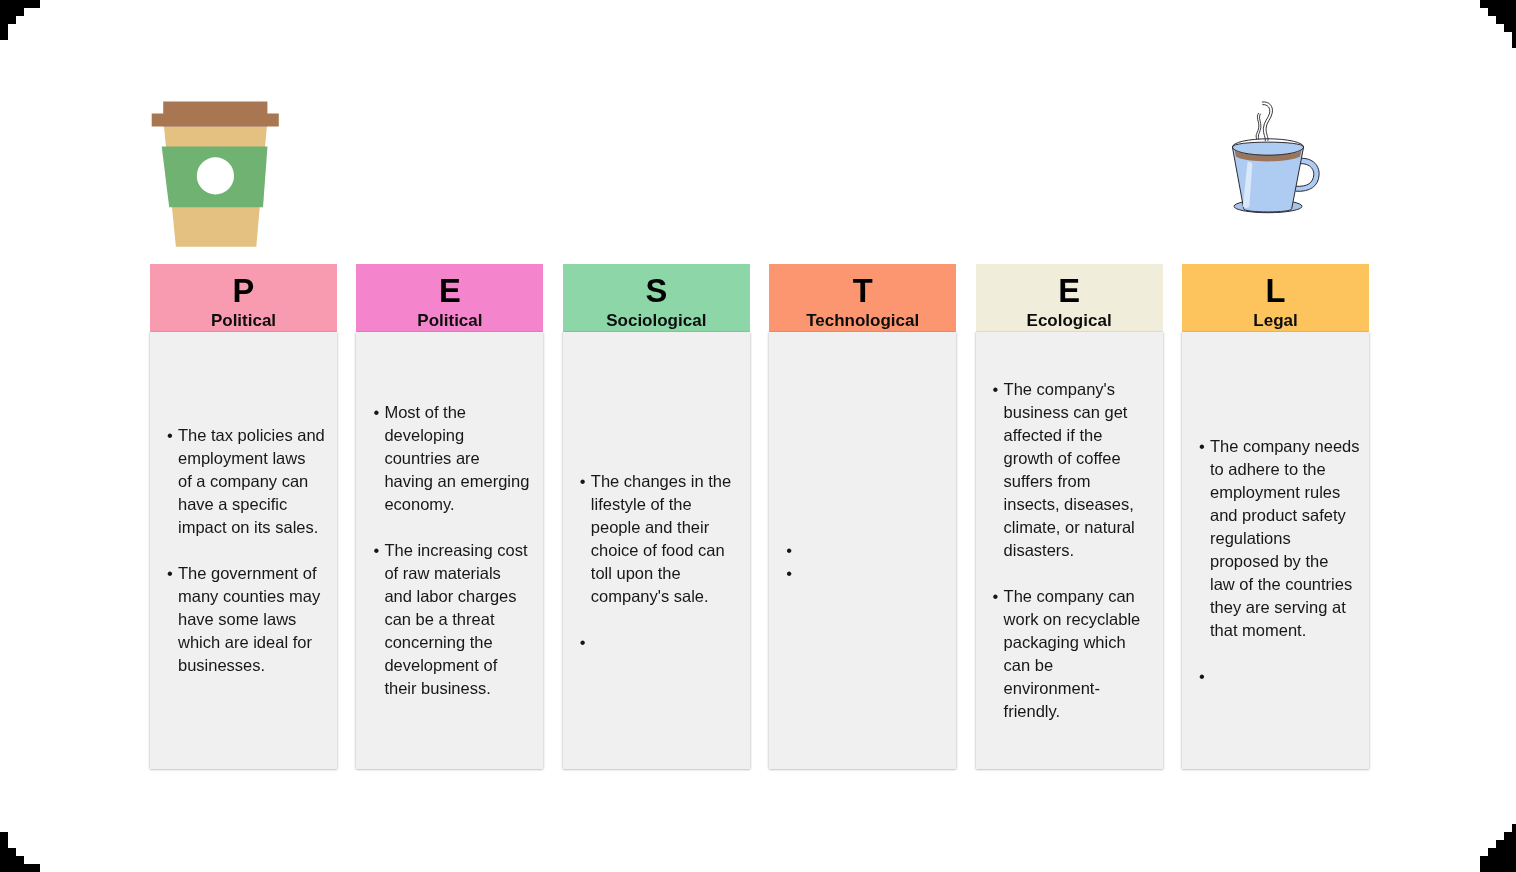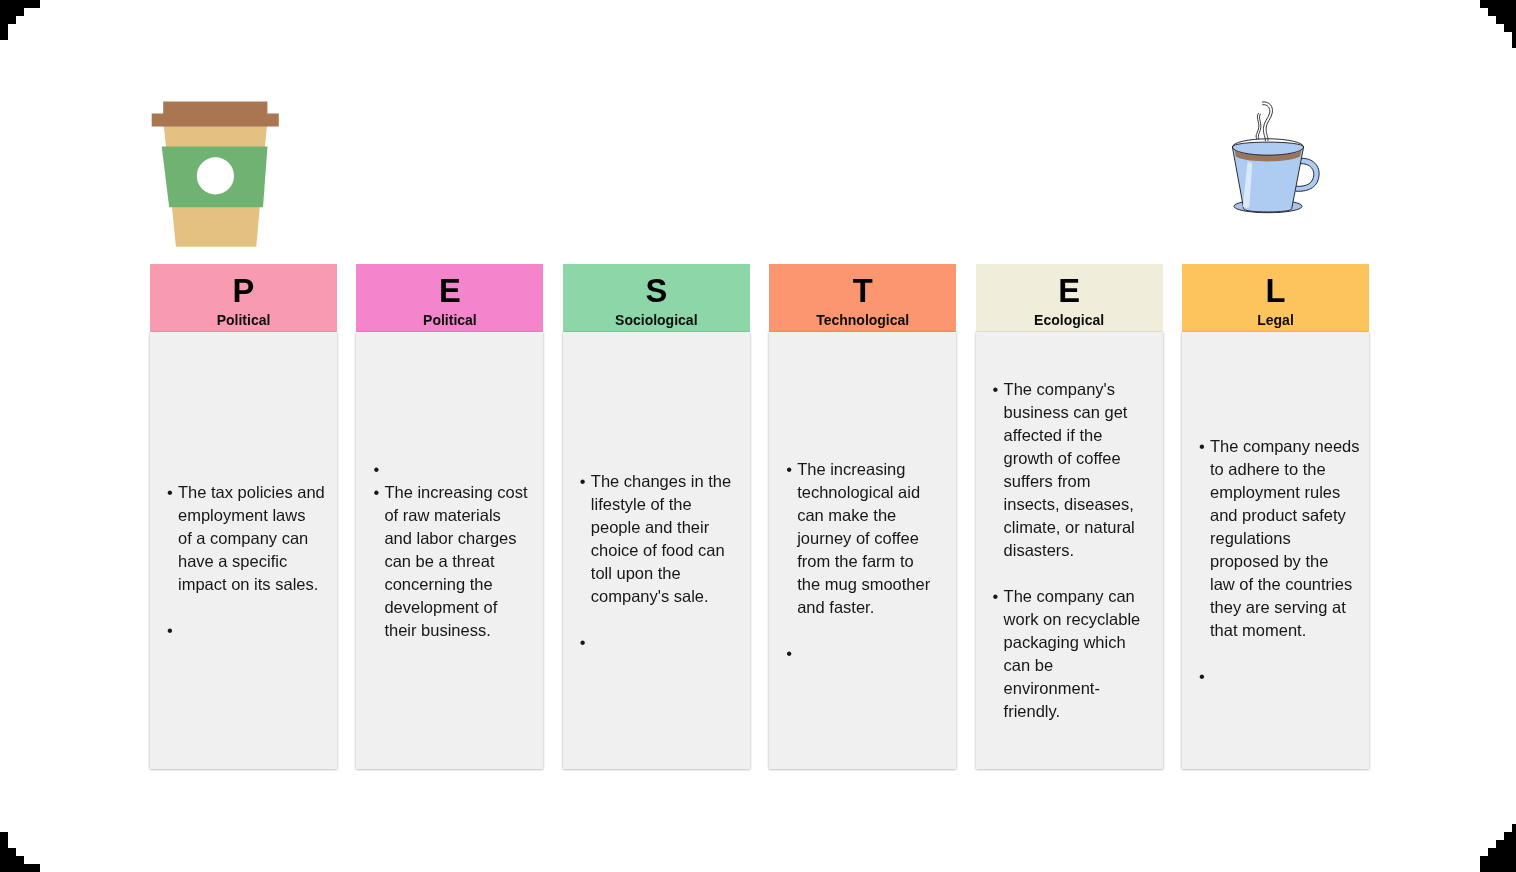--- a/index.html
+++ b/index.html
@@ -12,21 +12,21 @@
   #c-tl{left:0;top:0;width:48px;height:48px;}
   #c-tr{right:0;top:0;width:48px;height:48px;}
   #c-bl{left:0;bottom:0;width:48px;height:48px;}
   #c-br{right:0;bottom:0;width:48px;height:48px;}
 
   
   .cols{position:absolute;left:150px;top:264px;width:1219px;height:505px;}
   .col{position:absolute;top:0;width:187px;height:505px;}
   .hdr{height:67.5px;position:relative;box-sizing:border-box;}
   .letter{position:absolute;left:0;right:0;top:10px;text-align:center;font-weight:bold;font-size:32.7px;line-height:33px;color:#000;}
-  .sub{position:absolute;left:0;right:0;top:50px;text-align:center;font-weight:bold;font-size:14px;line-height:13px;color:#0d0d0d;}
+  .sub{position:absolute;left:0;right:0;top:50px;text-align:center;font-weight:bold;font-size:17px;line-height:13px;color:#0d0d0d;}
   .cbody{position:absolute;left:0;right:0;top:67.5px;bottom:0;background:#f0f0f0;display:flex;align-items:center;
          box-shadow:0 1px 2px rgba(0,0,0,0.18), 1px 0 2px rgba(0,0,0,0.10), -1px 0 2px rgba(0,0,0,0.10);}
   .blist{width:100%;padding:0 16px 0 15px;box-sizing:border-box;}
   .bullet{position:relative;padding-left:13px;font-size:16.5px;line-height:23px;color:#171717;margin-bottom:23px;}
   .bullet:last-child{margin-bottom:0;}
   .bullet b.dot{position:absolute;left:2px;top:0;font-weight:normal;font-size:16.5px;line-height:23px;}
 
   
   .art{position:absolute;}
 </style>
@@ -63,32 +63,32 @@
 
   <div class="cols" id="cols">
       <div class="col" style="left: 0px;">
         <div class="hdr" style="background:#F99BB0">
           <div class="letter">P</div>
           <div class="sub">Political</div>
         </div>
         <div class="cbody">
           <div class="blist">
             <div class="bullet"><b class="dot">•</b><span>The&nbsp;tax&nbsp;policies&nbsp;and<br>employment&nbsp;laws<br>of&nbsp;a&nbsp;company&nbsp;can<br>have&nbsp;a&nbsp;specific<br>impact&nbsp;on&nbsp;its&nbsp;sales.</span></div>
-            <div class="bullet"><b class="dot">•</b></div>
+            <div class="bullet"><b class="dot">•</b><span>The&nbsp;government&nbsp;of<br>many&nbsp;counties&nbsp;may<br>have&nbsp;some&nbsp;laws<br>which&nbsp;are&nbsp;ideal&nbsp;for<br>businesses.</span></div>
           </div>
         </div>
       </div>
       <div class="col" style="left: 206.4px;">
         <div class="hdr" style="background:#F484CB">
           <div class="letter">E</div>
           <div class="sub">Political</div>
         </div>
         <div class="cbody">
           <div class="blist">
-            <div class="bullet"><b class="dot">•</b></div>
+            <div class="bullet"><b class="dot">•</b><span>Most&nbsp;of&nbsp;the<br>developing<br>countries&nbsp;are<br>having&nbsp;an&nbsp;emerging<br>economy.</span></div>
             <div class="bullet"><b class="dot">•</b><span>The&nbsp;increasing&nbsp;cost<br>of&nbsp;raw&nbsp;materials<br>and&nbsp;labor&nbsp;charges<br>can&nbsp;be&nbsp;a&nbsp;threat<br>concerning&nbsp;the<br>development&nbsp;of<br>their&nbsp;business.</span></div>
           </div>
         </div>
       </div>
       <div class="col" style="left: 412.8px;">
         <div class="hdr" style="background:#8CD6A8">
           <div class="letter">S</div>
           <div class="sub">Sociological</div>
         </div>
         <div class="cbody">
@@ -98,21 +98,21 @@
           </div>
         </div>
       </div>
       <div class="col" style="left: 619.2px;">
         <div class="hdr" style="background:#FB9670">
           <div class="letter">T</div>
           <div class="sub">Technological</div>
         </div>
         <div class="cbody">
           <div class="blist">
-            <div class="bullet"><b class="dot">•</b><span>The&nbsp;increasing<br>technological&nbsp;aid<br>can&nbsp;make&nbsp;the<br>journey&nbsp;of&nbsp;coffee<br>from&nbsp;the&nbsp;farm&nbsp;to<br>the&nbsp;mug&nbsp;smoother<br>and&nbsp;faster.</span></div>
+            <div class="bullet"><b class="dot">•</b></div>
             <div class="bullet"><b class="dot">•</b></div>
           </div>
         </div>
       </div>
       <div class="col" style="left: 825.6px;">
         <div class="hdr" style="background:#F0EEDB">
           <div class="letter">E</div>
           <div class="sub">Ecological</div>
         </div>
         <div class="cbody">

